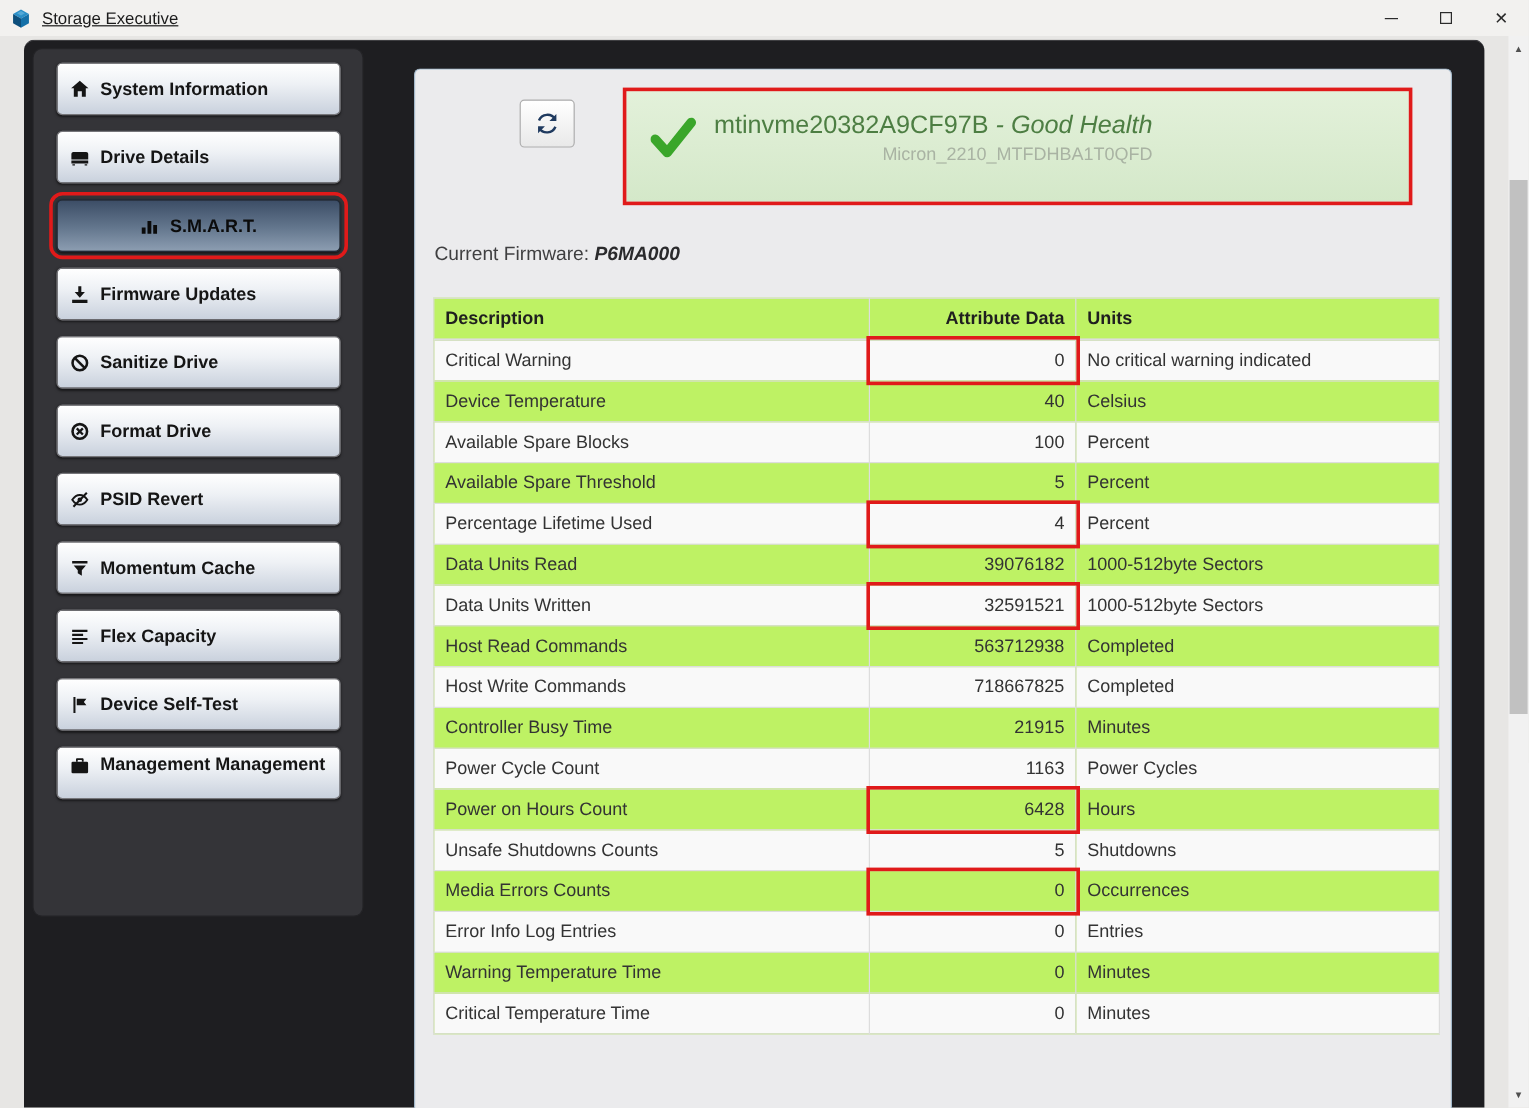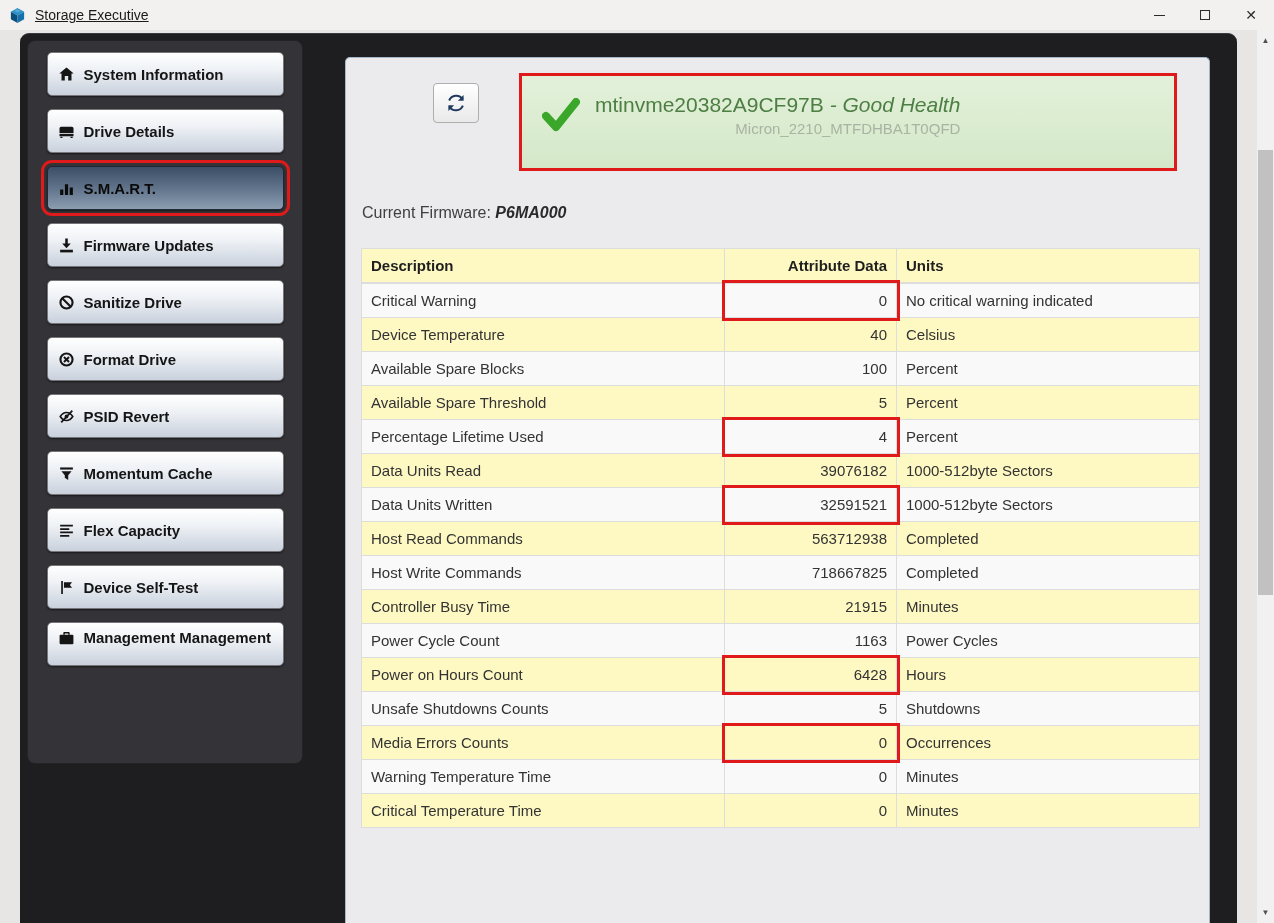--- a/index.html
+++ b/index.html
@@ -27,21 +27,21 @@
     background:#343438; border:1px solid #232326; border-radius:8px;
     display:flex; flex-direction:column; align-items:center; gap:13px; padding-top:11px; }
   .side-btn { width:237px; min-height:44px; border-radius:5px;
     background:linear-gradient(180deg,#ffffff 0%,#eef1f5 40%,#c9d1dd 100%);
     border:1px solid #76767a; box-shadow:0 1px 2px rgba(0,0,0,0.55);
     display:flex; align-items:center; gap:9px; padding:0 10px;
     font-size:15px; font-weight:bold; color:#151515; cursor:pointer; flex:none; }
   .side-btn .icon { width:17px; height:17px; flex:none; display:inline-flex; }
   .side-btn .icon svg { width:100%; height:100%; }
   .side-btn.selected { background:linear-gradient(180deg,#3c4d66 0%,#64778e 55%,#8c9db1 100%);
-    border-color:#1f2935; color:#0b0b0b; }
+    border-color:#1f2935; color:#0b0b0b;justify-content:center; }
   .side-btn.annotated { outline:3px solid #e01a1a; outline-offset:3px; }
   .side-btn.multi { align-items:flex-start; padding-top:6px; padding-bottom:6px; line-height:1.15; }
   .side-btn.multi .icon { margin-top:1px; }
 
   
   .main-panel { position:absolute; left:325px; top:23px; width:865px; height:867px;
     background:#ebebed; border:1px solid #a3b8ca; border-bottom:none;
     border-radius:5px 5px 0 0; overflow:hidden; }
   .refresh-btn { position:absolute; left:87px; top:25px; width:46px; height:40px;
     background:linear-gradient(180deg,#ffffff,#e9e9e9); border:1px solid #aeaeae;
@@ -54,21 +54,21 @@
   .health-banner .check { width:38px; height:34px; margin:5px 15px 0 0; flex:none; }
   .hb-title { font-size:21px; color:#4d7e43; }
   .hb-title .status { font-style:italic; }
   .hb-model { font-size:15px; color:#a9b3a3; margin-top:3px; }
 
   .firmware-line { position:absolute; left:16px; top:146px; font-size:16px; color:#3f3f41; }
   .firmware-line .fw-ver { font-weight:bold; font-style:italic; color:#2a2a2c; }
 
   
   .table-wrap { position:absolute; left:15px; top:190px; width:838px; }
-  table.smart { border-collapse:collapse; width:838px; background:#fef9c3; table-layout:fixed;padding-left:12px; }
+  table.smart { border-collapse:collapse; width:838px; background:#bef264; table-layout:fixed;padding-left:12px; }
   table.smart th, table.smart td { border:1px solid #ddd; padding:8px 9px;
     font-size:15px; color:#333; text-align:left; overflow:hidden; white-space:nowrap; }
   table.smart th { color:#1f1f1f; font-weight:bold; border-bottom:2px solid #ddd; }
   table.smart td.num, table.smart th.num { text-align:right; }
   table.smart tbody tr:nth-child(odd) { background:#f9f9f9; }
   table.smart td.annotated { outline:3px solid #e01a1a; outline-offset:0px;
     position:relative; z-index:2; }
 
   
   .scrollbar { position:absolute; right:0; top:30px; width:17px; height:893px; background:#f1f1f1; }
@@ -317,20 +317,25 @@
               <td>Unsafe Shutdowns Counts</td>
               <td class="num">5</td>
               <td>Shutdowns</td>
             </tr>
             <tr>
               <td>Media Errors Counts</td>
               <td class="num annotated">0</td>
               <td>Occurrences</td>
             </tr>
             <tr>
+              <td>Error Info Log Entries</td>
+              <td class="num">0</td>
+              <td>Entries</td>
+            </tr>
+            <tr>
               <td>Warning Temperature Time</td>
               <td class="num">0</td>
               <td>Minutes</td>
             </tr>
             <tr>
               <td>Critical Temperature Time</td>
               <td class="num">0</td>
               <td>Minutes</td>
             </tr>
           </tbody>

